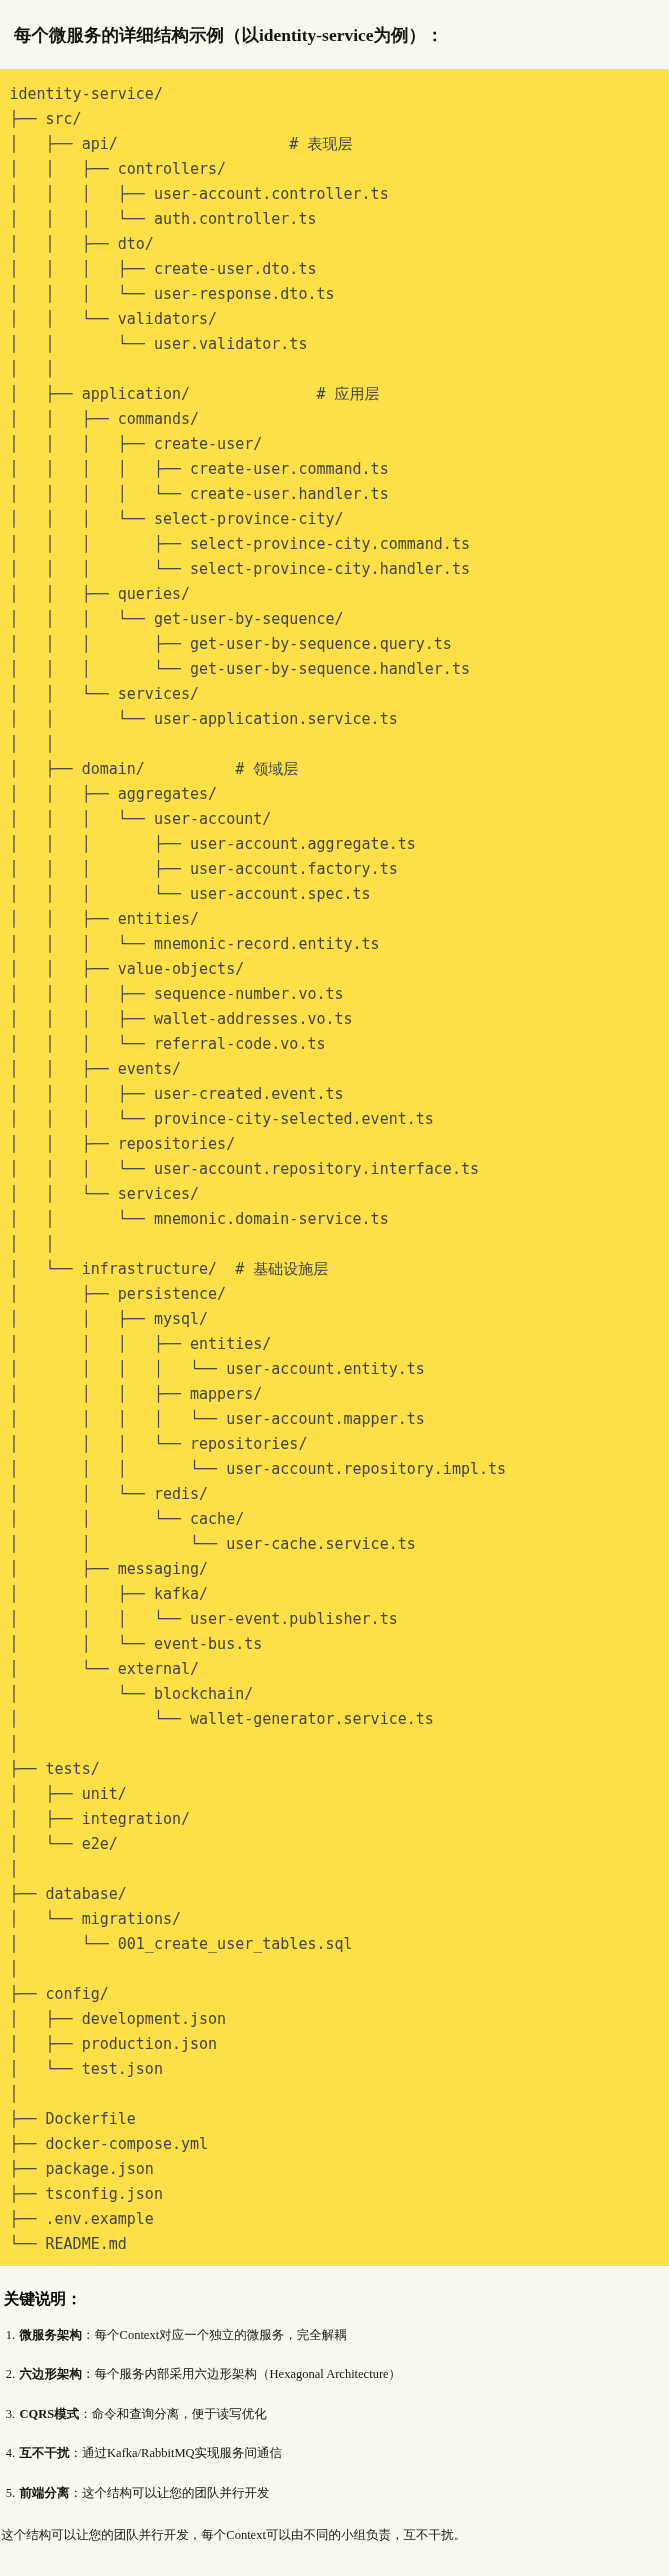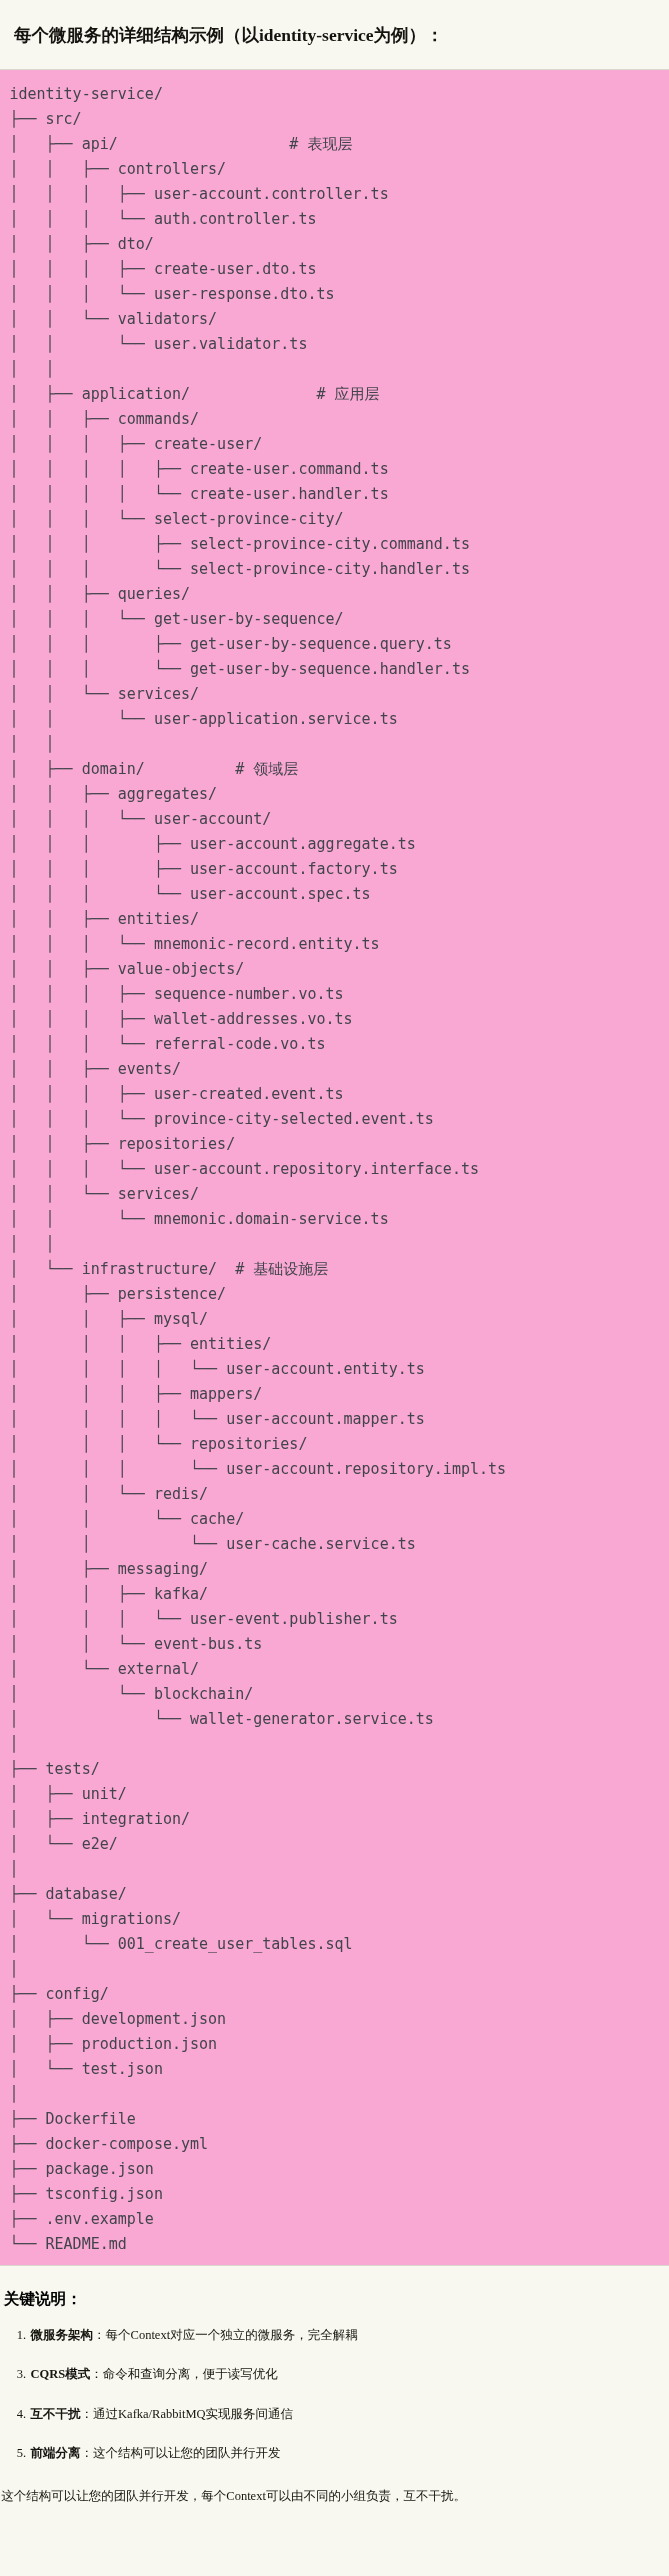--- a/index.html
+++ b/index.html
@@ -14,21 +14,21 @@
   }
   h1.page-title {
     font-size: 17.5px;
     line-height: 24px;
     font-weight: 700;
     margin: 12px;
     padding: 11.3px 7.5px 10px 1.9px;
     color: #14130e;
   }
   .code-block {
-    background: #f9a8d4;
+    background: #fde047;
     border-top: 0.6px solid #d9d7cd;
     border-bottom: 0.6px solid #d9d7cd;
     padding: 12px 6.3px 8.1px 9.4px;
     overflow: hidden;
   }
   .code-block pre {
     margin: 0;
     font-family: "DejaVu Sans Mono", monospace;
     font-size: 15px;
     line-height: 25px;
@@ -41,21 +41,21 @@
   h2.notes-heading {
     font-size: 15.6px;
     line-height: 19px;
     font-weight: 700;
     margin: 0 0 19px 0;
     color: #000000;
   }
   .note-item {
     font-size: 12.5px;
     line-height: 17.5px;
-    margin: 0 0 22px 13px;
+    margin: 0 0 22px 2px;
   }
   .note-num {
     margin-right: 4.4px;
   }
   .note-label {
     font-weight: 700;
   }
   .closing-note {
     font-size: 12.5px;
     line-height: 17.5px;
@@ -157,20 +157,23 @@
 └── README.md</pre>
 </section>
 
 <section class="notes">
   <h2 class="notes-heading">关键说明：</h2>
   <div id="notes-list">
   <div class="note-item">
     <span class="note-num">1.</span><span class="note-label">微服务架构</span><span class="note-text">：每个Context对应一个独立的微服务，完全解耦</span>
   </div>
 
+  <div class="note-item">
+    <span class="note-num">2.</span><span class="note-label">六边形架构</span><span class="note-text">：每个服务内部采用六边形架构（Hexagonal Architecture）</span>
+  </div>
 
   <div class="note-item">
     <span class="note-num">3.</span><span class="note-label">CQRS模式</span><span class="note-text">：命令和查询分离，便于读写优化</span>
   </div>
 
   <div class="note-item">
     <span class="note-num">4.</span><span class="note-label">互不干扰</span><span class="note-text">：通过Kafka/RabbitMQ实现服务间通信</span>
   </div>
 
   <div class="note-item">

